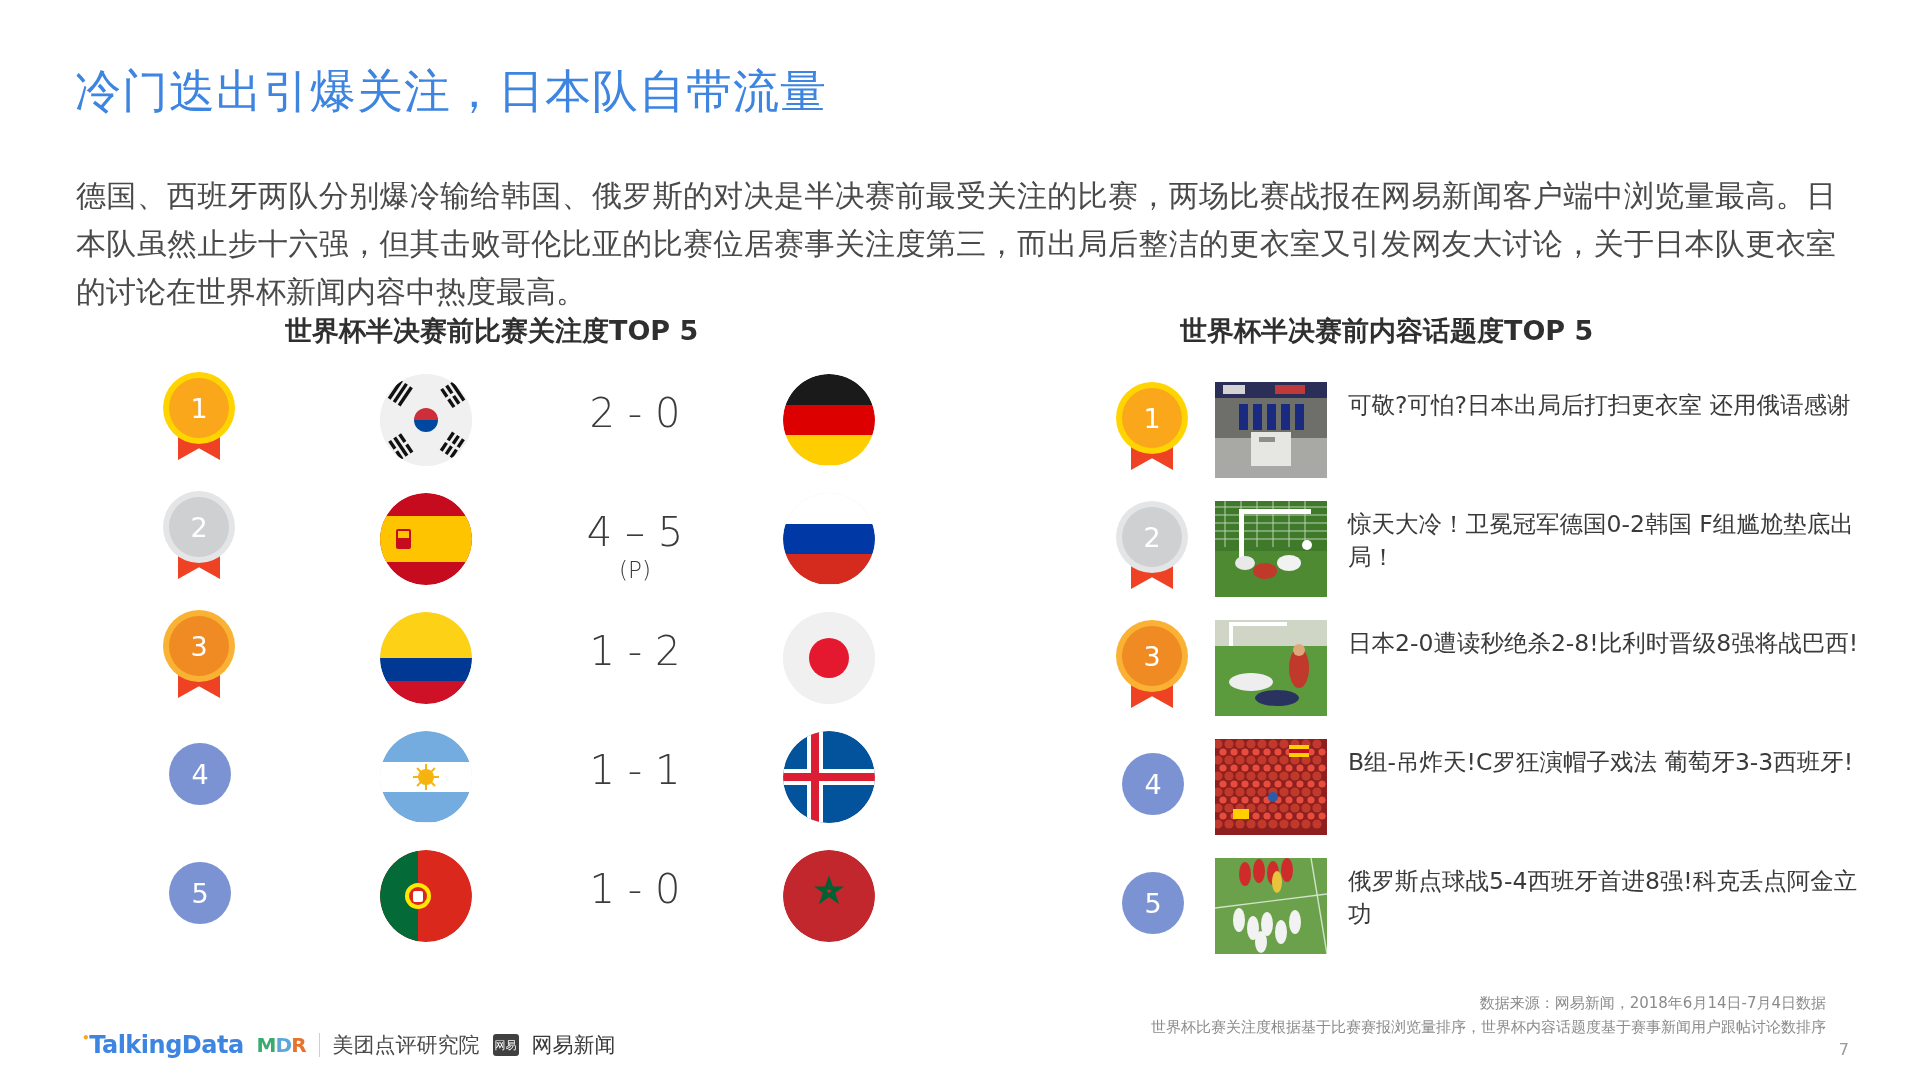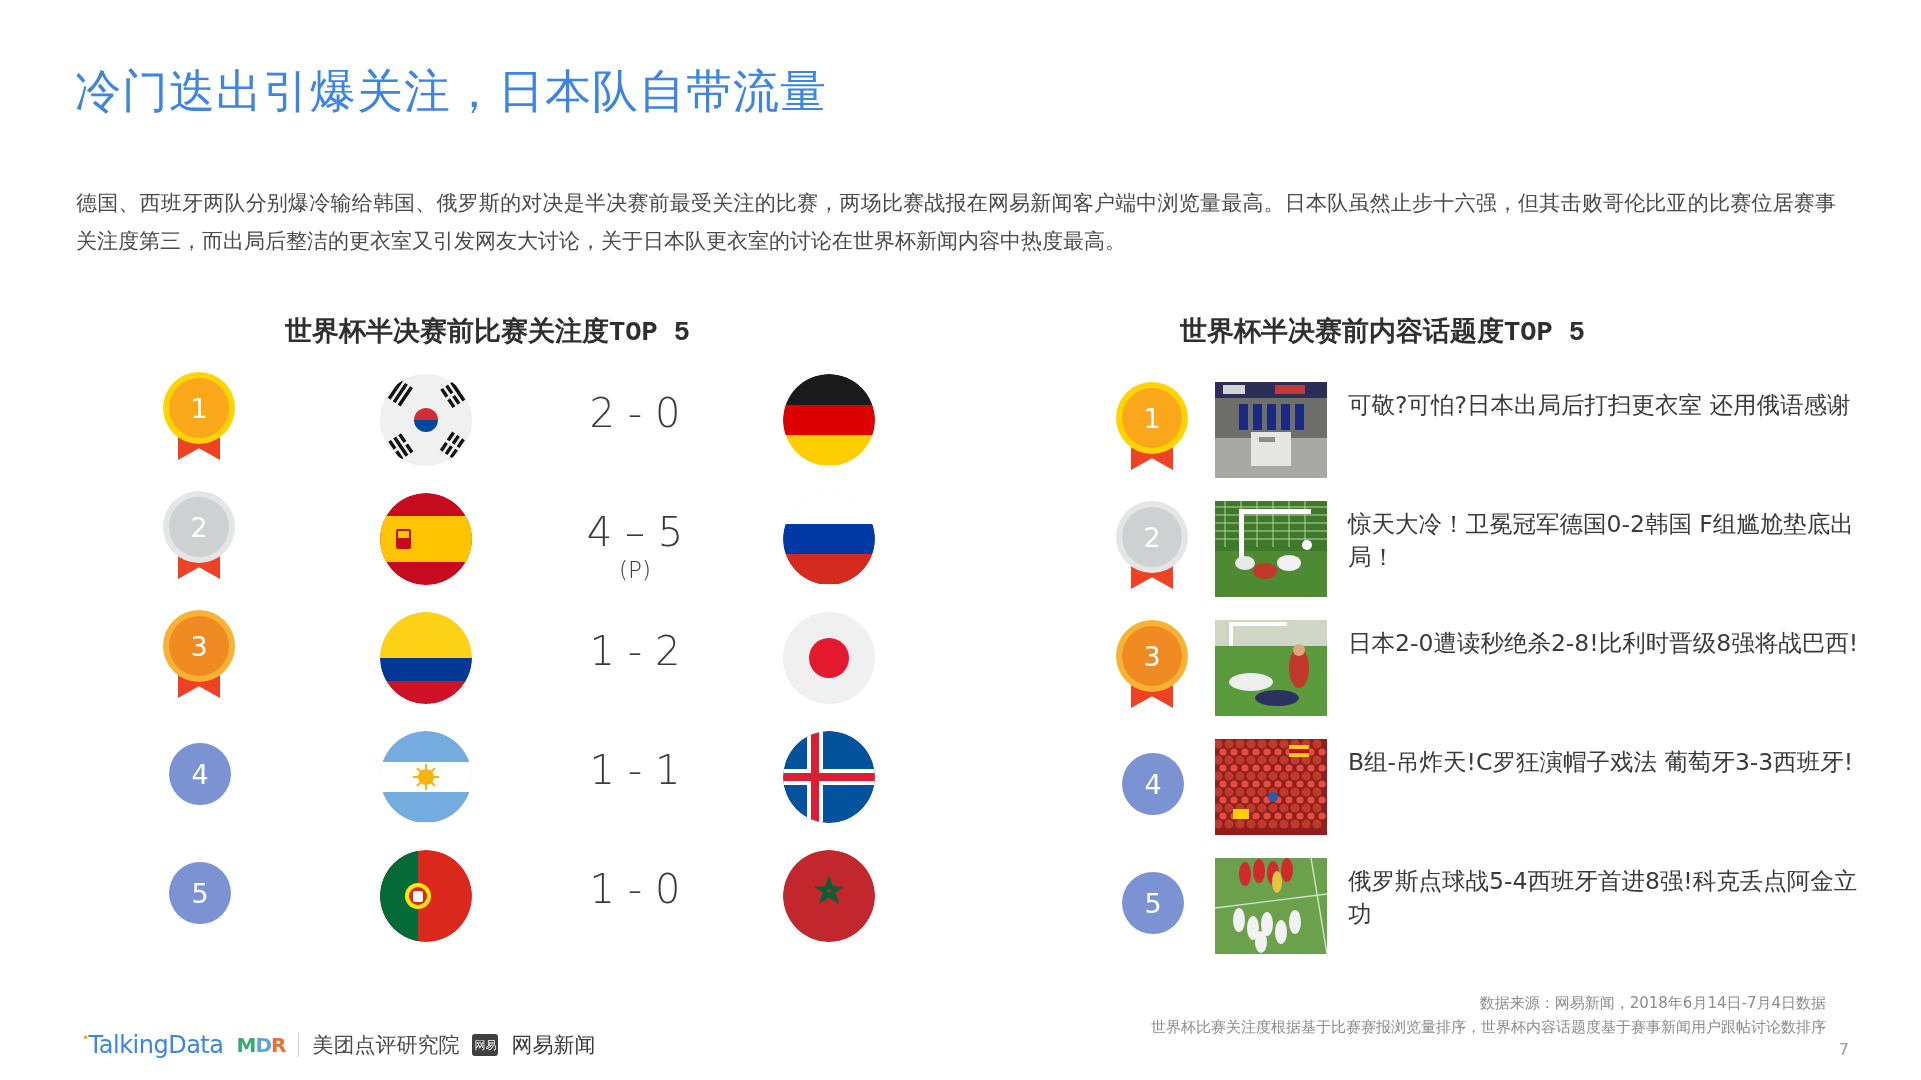--- a/index.html
+++ b/index.html
@@ -8,29 +8,28 @@
 
   .slide { position:absolute; left:0; top:0; width:1921px; height:1080px; background:#fff; }
 
   
   .page-title{
     position:absolute; left:75px; top:61px;
     font-size:46px; font-weight:normal; color:#3d85e0;
     letter-spacing:1px; white-space:nowrap;
   }
   .intro{
-    position:absolute; left:76px; top:184px; width:1760px;
-    font-size:21px; line-height:38px; color:#4a4a4a; text-align:justify;
+    position:absolute; left:76px; top:172px; width:1760px;
+    font-size:30px; line-height:48px; color:#4a4a4a; text-align:justify;
   }
 
   
   .sect-title{
     position:absolute; font-size:27px; font-weight:bold; color:#2f2f2f;
     white-space:nowrap;
-    font-family:Liberation Mono, monospace;
   }
   #left-title { left:285px; top:313px; }
   #right-title{ left:1180px; top:313px; }
 
   
   .left-col{ position:absolute; left:130px; top:372px; width:900px; }
   .match-row{ position:relative; height:119px; }
 
   .rank{ position:absolute; left:35px; top:6px; width:68px; height:86px; }
 
@@ -93,21 +92,21 @@
     text-align:right; font-size:15px; line-height:24px; color:#8b8b8b;
   }
   .pagenum{
     position:absolute; right:72px; top:1040px;
     font-size:16px; color:#9a9a9a;
   }
   .logos{
     position:absolute; left:82px; top:1031px;
     display:flex; align-items:center; gap:13px;
   }
-  .logo-td{ font-size:24px; font-weight:normal; color:#3d85e0; letter-spacing:-.5px;}
+  .logo-td{ font-size:24px; font-weight:bold; color:#3d85e0; letter-spacing:-.5px;}
   .logo-td .dot{ color:#f5a623; font-size:12px; vertical-align:top; }
   .logo-mdr{ font-size:20px; font-weight:bold; letter-spacing:-1px; }
   .logo-mdr .m{ color:#3aab6e; } .logo-mdr .d{ color:#5aa7d8; } .logo-mdr .r{ color:#e8722c; }
   .logo-div{ width:1px; height:24px; background:#cfcfcf; }
   .logo-mtdp{ font-size:21px; color:#4a4a4a; }
   .logo-netease-badge{
     width:26px; height:22px; background:#404040; border-radius:3px;
     color:#fff; font-size:11px; display:flex; align-items:center; justify-content:center;
   }
   .logo-netease{ font-size:21px; color:#3a3a3a; }

